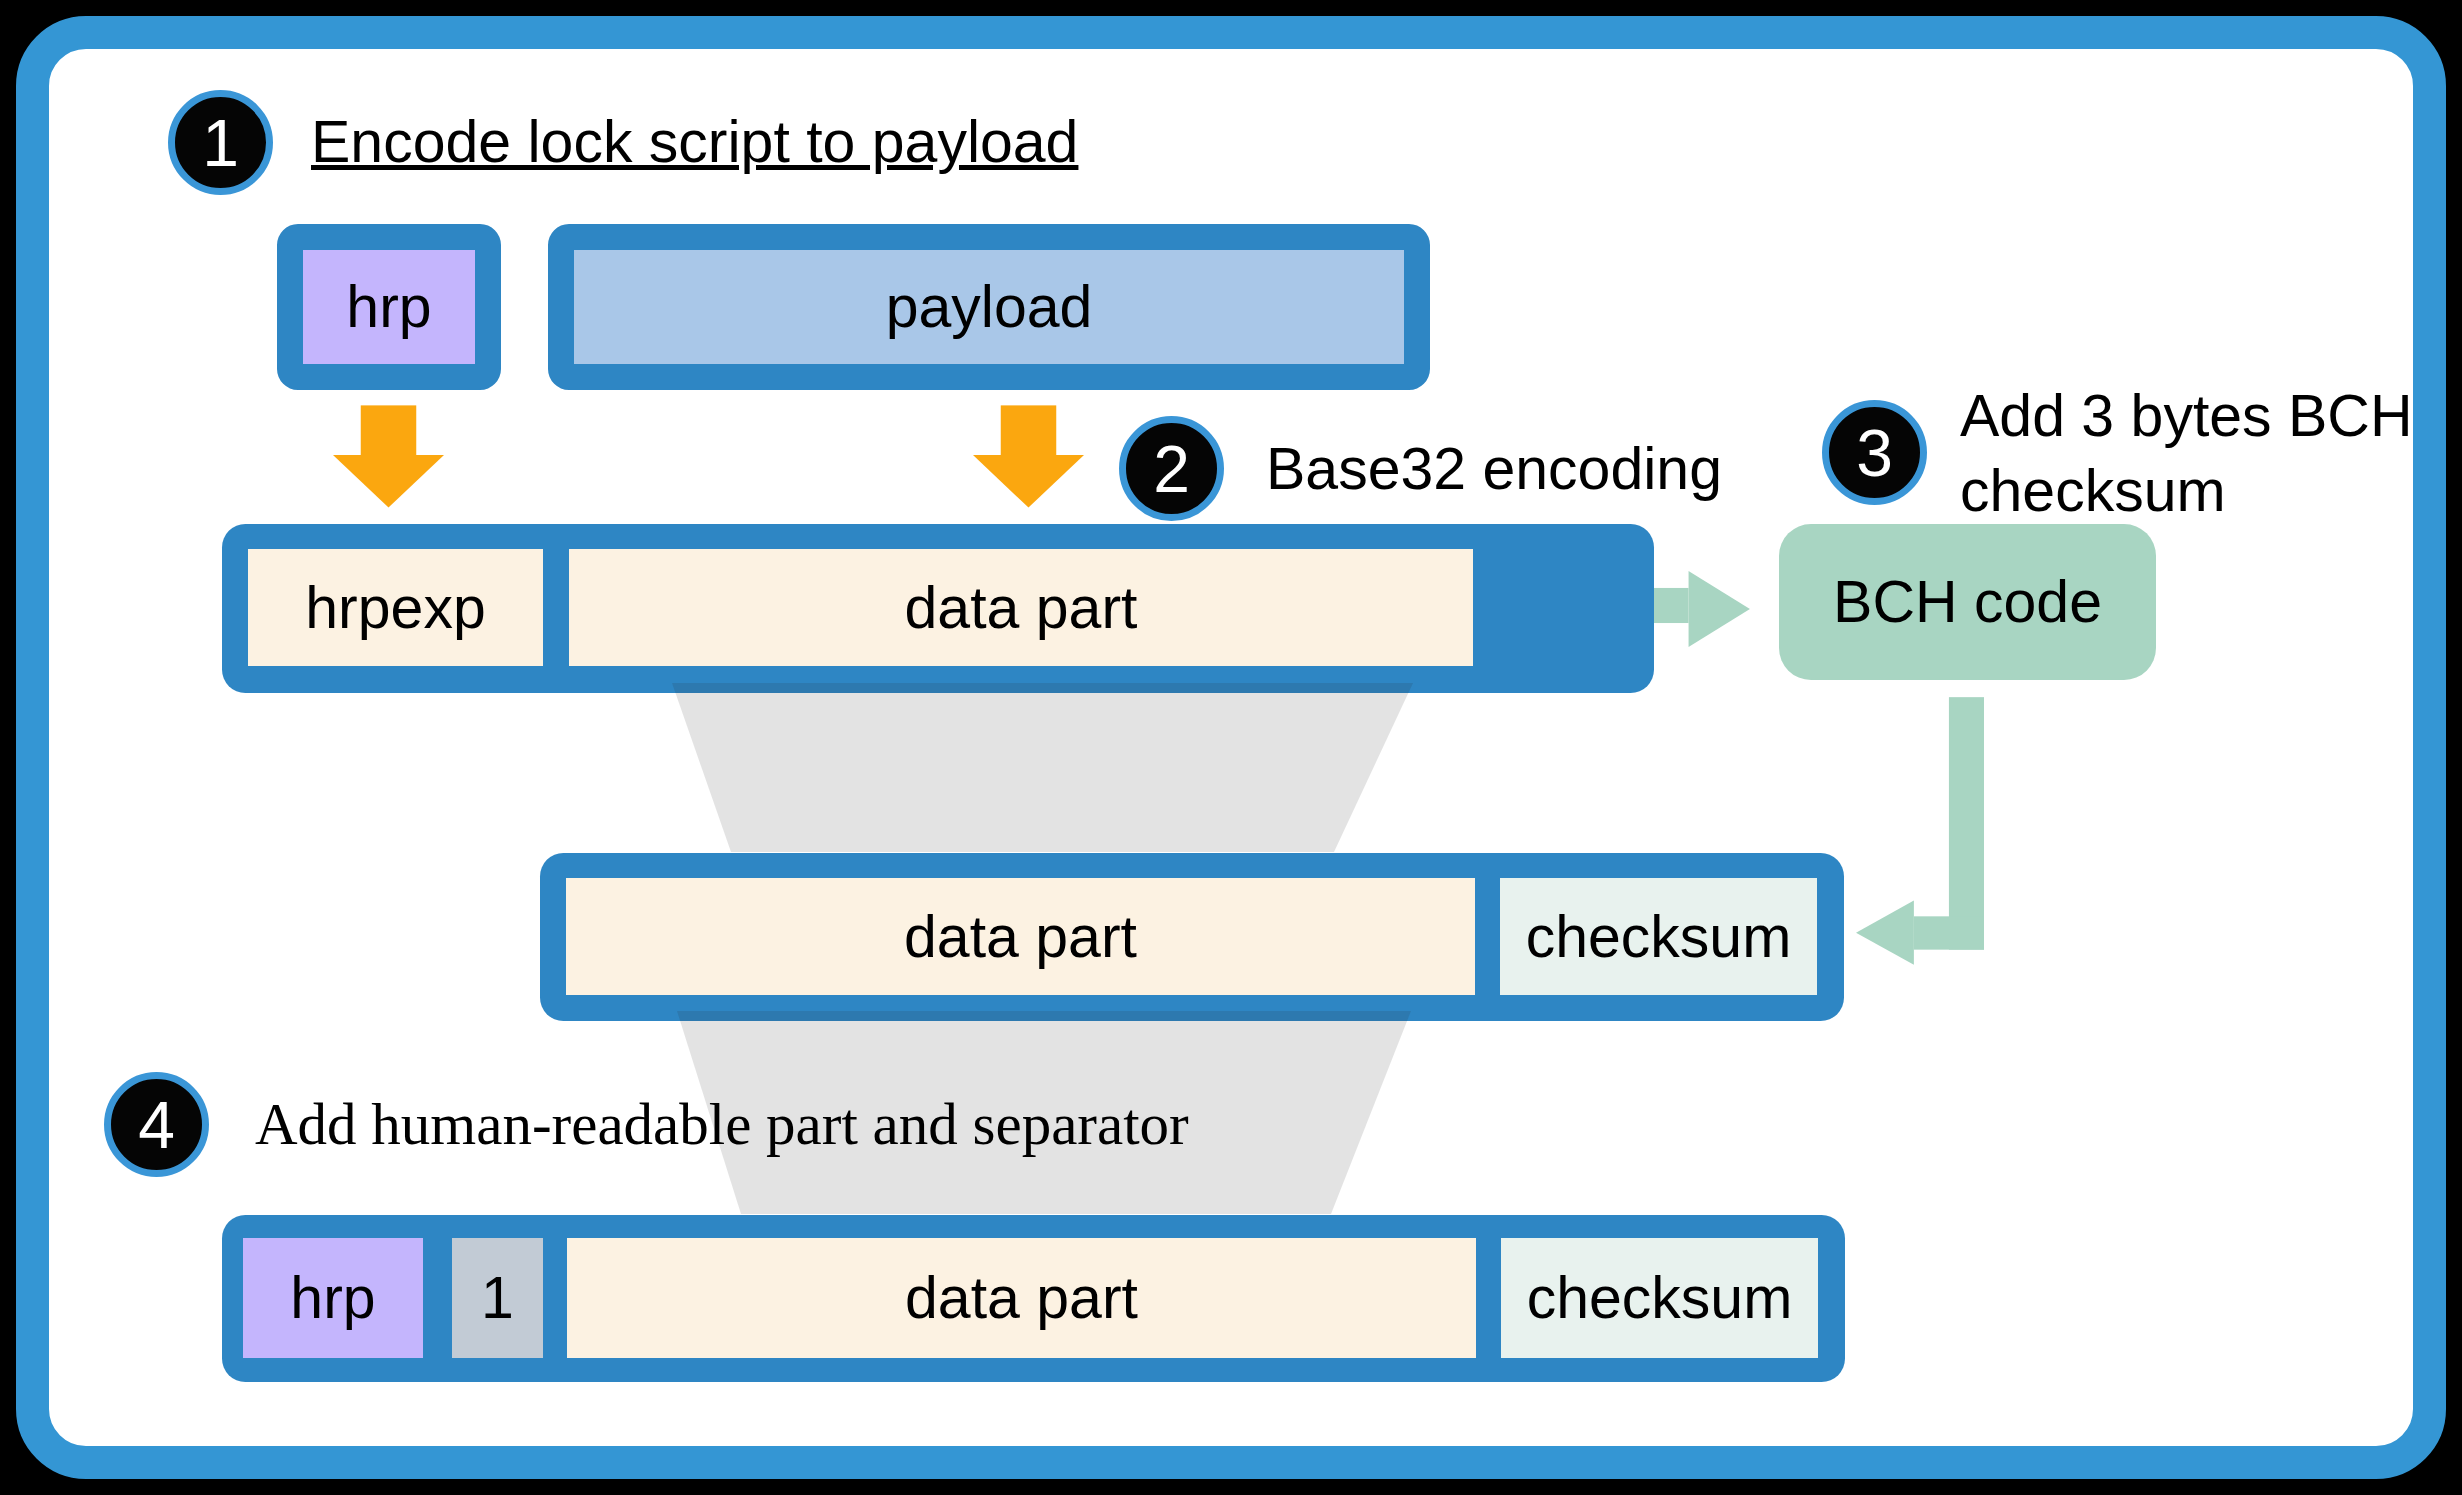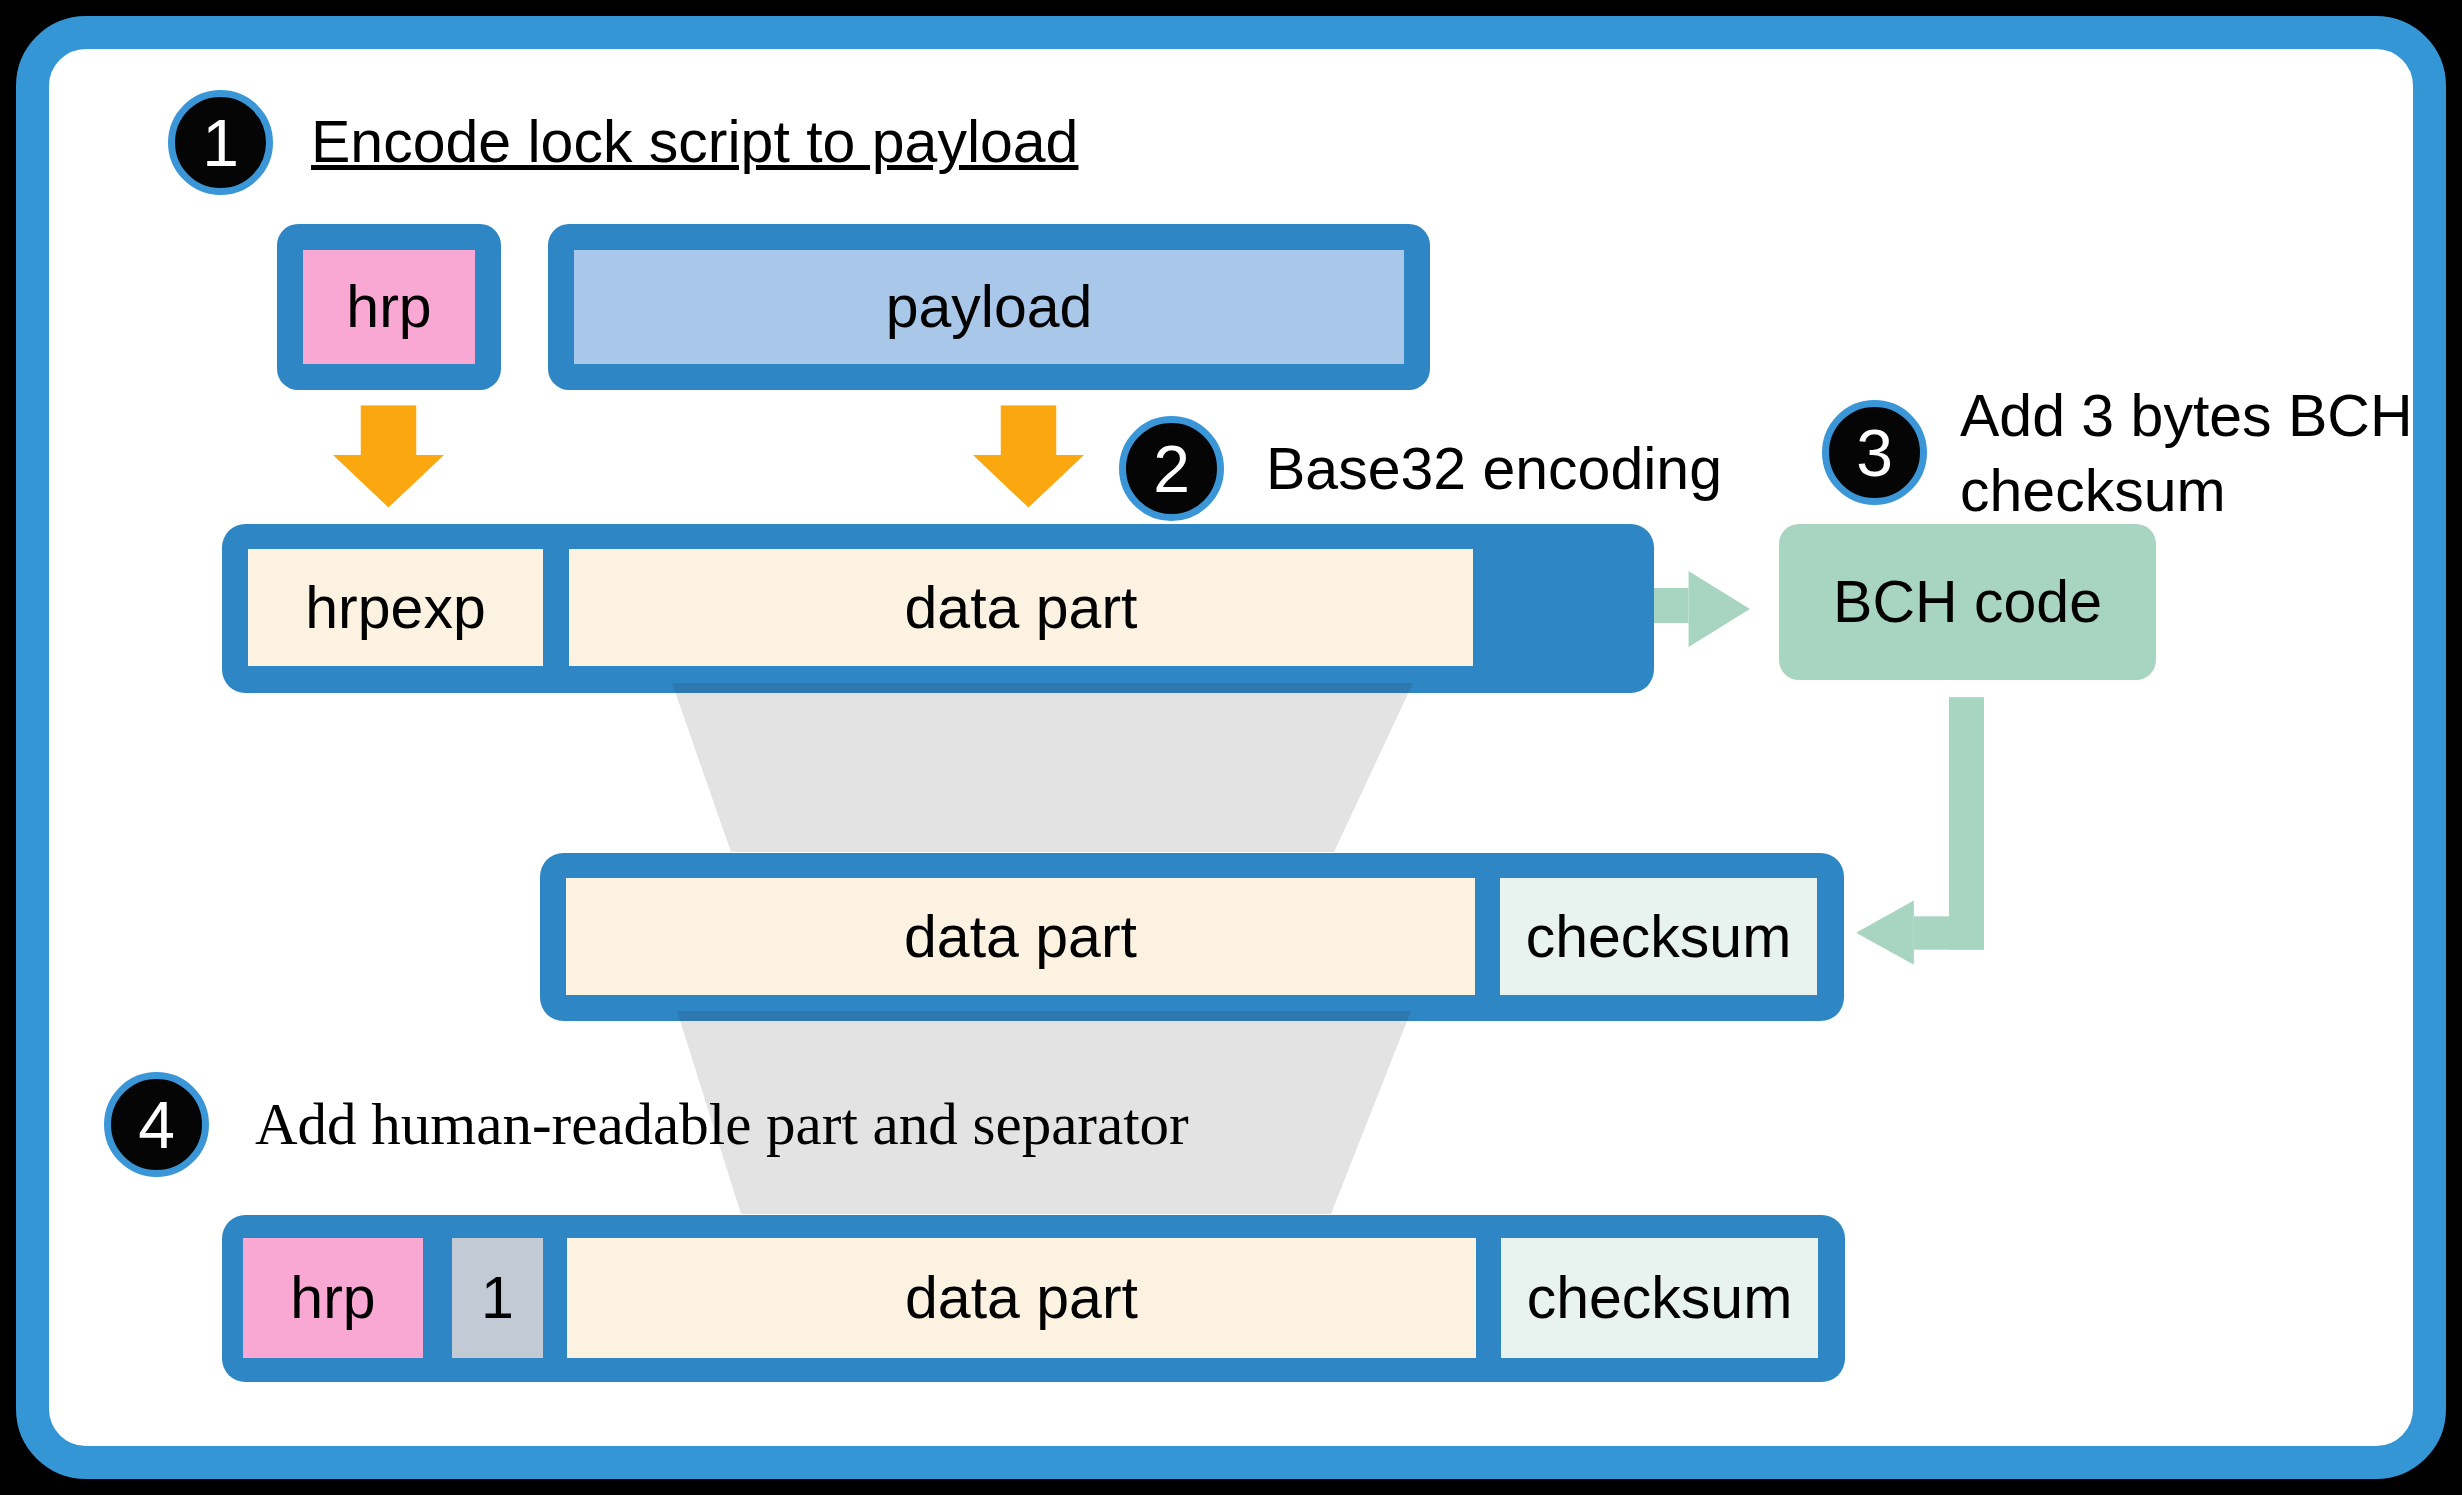--- a/index.html
+++ b/index.html
@@ -22,27 +22,27 @@
   }
   .slabel2{
     position:absolute;font-size:59px;line-height:75px;white-space:nowrap;z-index:8;
   }
   .box1{
     position:absolute;box-sizing:border-box;border:26px solid #2e86c4;border-radius:21px;
     display:flex;align-items:center;justify-content:center;font-size:59px;z-index:4;
   }
   .rowbox{position:absolute;background:#2e86c4;border-radius:23.4px;z-index:4;}
   .cell{position:absolute;display:flex;align-items:center;justify-content:center;font-size:59px;}
-  .fill-pink{background:#f9a8d4;}
+  .fill-pink{background:#c4b5fd;}
   .fill-steel{background:#a9c7e8;}
   .fill-cream{background:#fcf2e2;}
   .fill-mint{background:#e8f2ee;}
   .fill-gray{background:#c2cbd5;}
   .bchbox{
-    position:absolute;background:#a8d5c2;border-radius:20px;display:flex;align-items:center;
+    position:absolute;background:#a8d5c2;border-radius:32px;display:flex;align-items:center;
     justify-content:center;font-size:59px;z-index:4;
   }
   .funnel{position:absolute;background:rgba(40,40,40,0.13);z-index:6;}
   .arrow-svg{position:absolute;z-index:3;}
   .orange-fill{fill:#fba70f;}
   .green-fill{fill:#a8d5c2;}
 </style>
 </head>
 <body>
 

